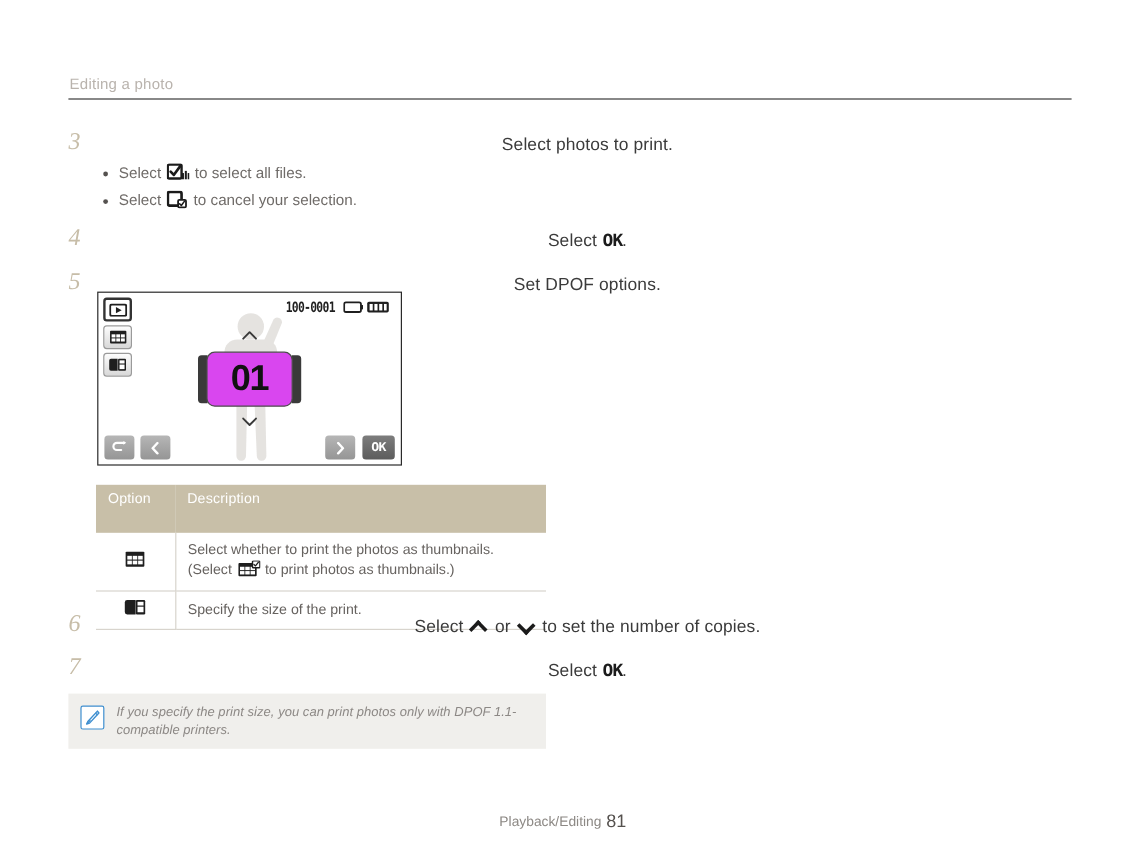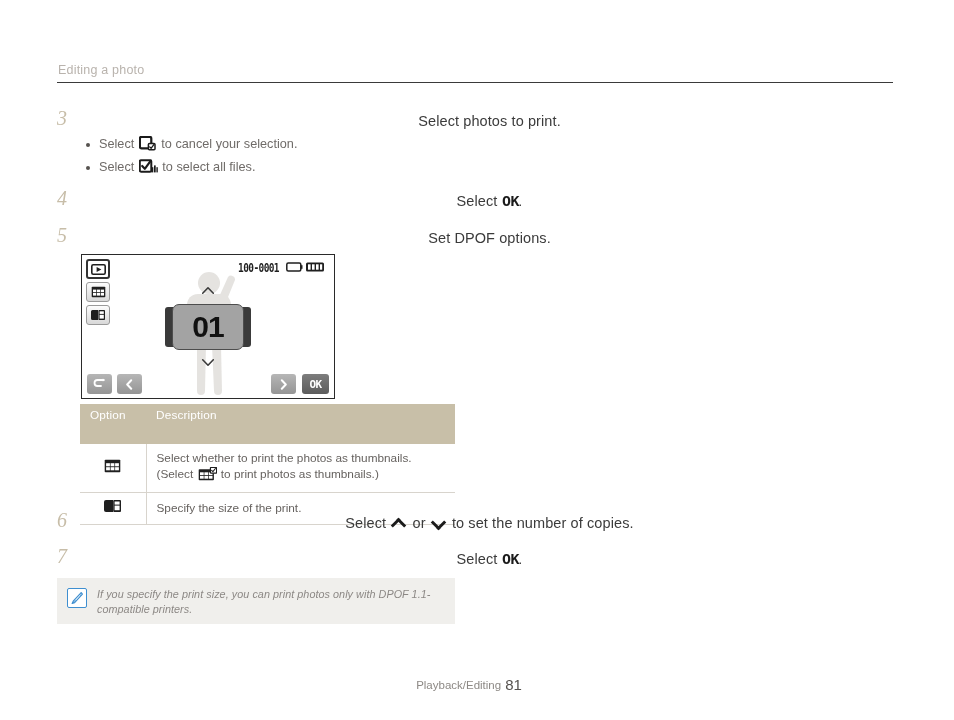--- a/index.html
+++ b/index.html
@@ -119,21 +119,21 @@
     top: 1px;
     border-left: none; border-top: none;
     border-right: 3px solid #1b1b1b;
     border-bottom: 3px solid #1b1b1b;
     transform: rotate(45deg);
   }
 
   
   .cam {
     position: absolute;
-    left: 81px; top: 254px;
+    left: 81px; top: 243px;
     width: 254px; height: 145px;
     background: #ffffff;
     border: 1.5px solid #2a2a2a;
   }
   .cam-inner { position: absolute; inset: 0; overflow: hidden; }
 
   .silhouette {
     position: absolute;
     left: 50%; top: 6px;
     transform: translateX(-50%);
@@ -185,21 +185,21 @@
   }
   .bracket {
     width: 8px; height: 40px;
     background: #3a3a3a;
     border-radius: 2px;
   }
   .bracket.l { border-radius: 3px 0 0 3px; }
   .bracket.r { border-radius: 0 3px 3px 0; }
   .num-box {
     width: 72px; height: 46px;
-    background: #a3a3a3;
+    background: #d946ef;
     border: 1.5px solid #4d4d4d;
     border-radius: 7px;
     display: flex; align-items: center; justify-content: center;
     margin: 0 -1px;
     position: relative; z-index: 2;
   }
   .num-box span {
     font-family: "Liberation Sans", sans-serif;
     font-size: 30px;
     font-weight: bold;
@@ -335,43 +335,43 @@
     <div class="hdr-title">Editing a photo</div>
     <div class="hdr-rule"></div>
   </div>
 
   <div class="steps">
 
     <div class="step" style="margin-bottom:10px;">
       <div class="step-num">3</div>
       <div class="step-text">Select photos to print.</div>
       <ul class="bullets">
-        <li>
-          <span>Select</span>
-          <span class="ig">
-            <svg width="18" height="15" viewBox="0 0 18 15">
-              <rect x="0.9" y="0.9" width="11.4" height="11.4" rx="1.5" fill="#fff" stroke="#1b1b1b" stroke-width="2.2"></rect>
-              <rect x="9.4" y="7.6" width="6.6" height="6.2" rx="1" fill="#fff" stroke="#1b1b1b" stroke-width="1.5"></rect>
-              <path d="M10.7 10.9 L12.1 12.3 L14.8 8.6" fill="none" stroke="#1b1b1b" stroke-width="1.3" stroke-linecap="round" stroke-linejoin="round"></path>
-            </svg>
-          </span>
-          <span>to cancel your selection.</span>
-        </li>
         <li>
           <span>Select</span>
           <span class="ig">
             <svg width="19" height="15" viewBox="0 0 19 15">
               <rect x="0.8" y="1.2" width="11.5" height="11.5" rx="1.3" fill="#fff" stroke="#1b1b1b" stroke-width="2"></rect>
               <path d="M3.2 7 L5.8 9.8 L11.8 1.6" fill="none" stroke="#1b1b1b" stroke-width="2.2" stroke-linecap="round" stroke-linejoin="round"></path>
               <rect x="12.6" y="8.2" width="1.7" height="5.2" fill="#1b1b1b"></rect>
               <rect x="15.0" y="6.4" width="1.7" height="7.0" fill="#1b1b1b"></rect>
               <rect x="17.4" y="8.2" width="1.4" height="5.2" fill="#1b1b1b"></rect>
             </svg>
           </span>
           <span>to select all files.</span>
+        </li>
+        <li>
+          <span>Select</span>
+          <span class="ig">
+            <svg width="18" height="15" viewBox="0 0 18 15">
+              <rect x="0.9" y="0.9" width="11.4" height="11.4" rx="1.5" fill="#fff" stroke="#1b1b1b" stroke-width="2.2"></rect>
+              <rect x="9.4" y="7.6" width="6.6" height="6.2" rx="1" fill="#fff" stroke="#1b1b1b" stroke-width="1.5"></rect>
+              <path d="M10.7 10.9 L12.1 12.3 L14.8 8.6" fill="none" stroke="#1b1b1b" stroke-width="1.3" stroke-linecap="round" stroke-linejoin="round"></path>
+            </svg>
+          </span>
+          <span>to cancel your selection.</span>
         </li>
       </ul>
     </div>
 
     <div class="step" style="margin-bottom:14px;">
       <div class="step-num">4</div>
       <div class="step-text">
         <span>Select</span>
         <span class="ok-glyph">OK</span><span>.</span>
       </div>

